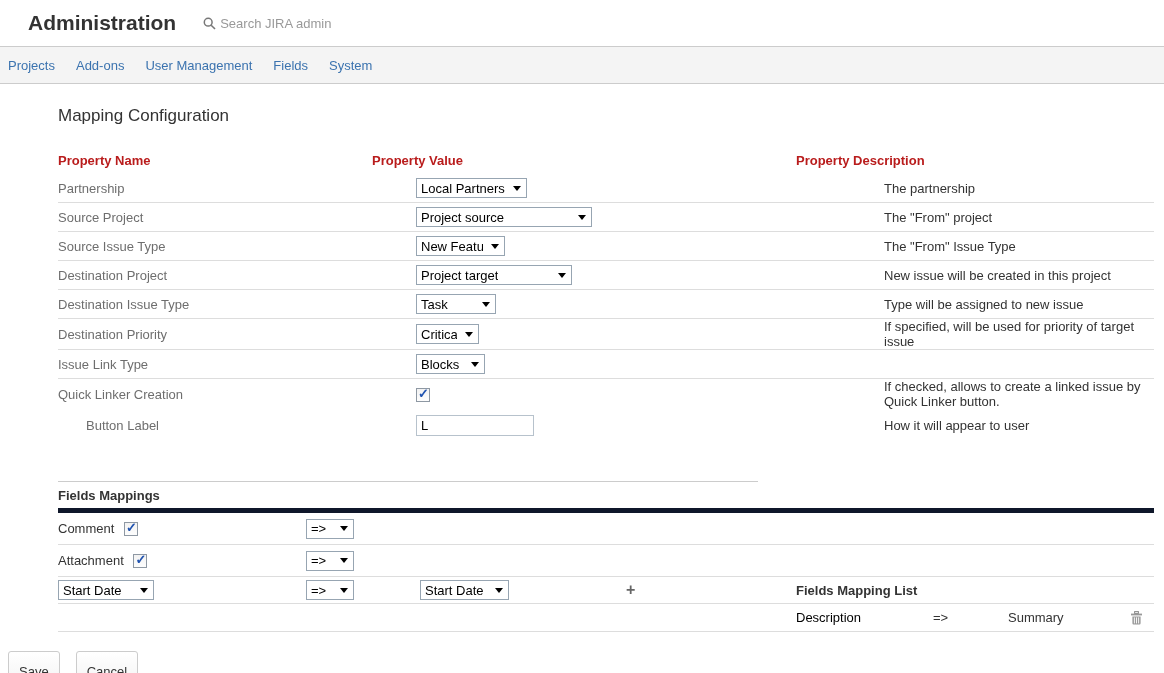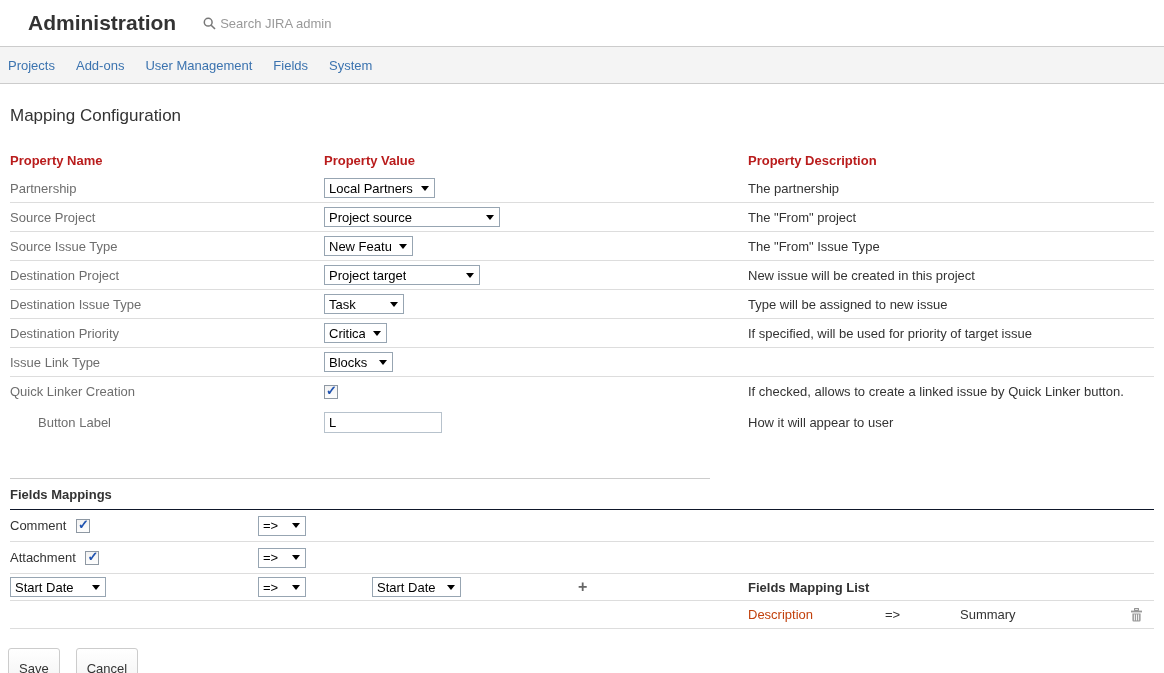--- a/index.html
+++ b/index.html
@@ -12,27 +12,27 @@
   .search-wrap { display:flex; align-items:center; margin-left:27px; }
   .search-icon { display:inline-flex; margin-right:4px; }
   .search-input { border:none; outline:none; font-size:13px; color:#333; width:160px; background:transparent; font-family:"Liberation Sans", sans-serif; }
   .search-input::placeholder { color:#999; opacity:1; }
 
   
   .nav-band { height:37px; background:#f4f4f4; border-bottom:1px solid #ccc; display:flex; align-items:center; padding-left:8px; }
   .nav-link { color:#3b73af; text-decoration:none; font-size:13px; margin-right:21px; cursor:pointer;text-align:right; }
 
   
-  .content { padding:0 10px; }
+  .content { padding:0 10px;margin-left:48px; }
   .page-title { font-size:17px; font-weight:normal; color:#333; margin:22px 0 20px 0; }
 
   .prop-grid { display:grid; grid-template-columns:314px 424px 1fr; align-items:center; }
   .prop-head { height:28px; margin-top:10px; }
   .prop-head > div { font-weight:bold; color:#b91c1c; }
-  .prop-row { min-height:29px; }
+  .prop-row { min-height:29px;gap:44px; }
   .prop-row.bordered { border-bottom:1px solid #ddd; }
   .prop-name { color:#6e6e6e; }
   .prop-name.indented { padding-left:28px; }
   .prop-desc { color:#333; }
 
   
   .select { display:inline-flex; align-items:center; justify-content:space-between; background:#fff;
             border:1px solid #97a5b2; height:20px; padding:0 5px 0 4px; cursor:pointer; }
   .select .sel-text { font-size:13px; color:#000; white-space:nowrap; overflow:hidden; }
   .arrow-down { width:0; height:0; border-left:4px solid transparent; border-right:4px solid transparent;
@@ -42,30 +42,30 @@
   .checkbox { display:inline-block; width:14px; height:14px; border:1px solid #8e98a3;
               background:linear-gradient(#f2f2f2,#fdfdfd); position:relative; vertical-align:middle; cursor:pointer; }
   .checkbox.checked::after { content:"✓"; position:absolute; left:1px; top:-3px; font-size:13px;
               font-weight:bold; color:#2053b0; }
 
   .text-input { height:21px; width:118px; border:1px solid #b7c2cc; padding:0 4px; font-size:13px;
                 color:#000; font-family:"Liberation Sans", sans-serif; outline:none; }
 
   
   .partial-divider { border-top:1px solid #ccc; width:700px; margin-top:40px; }
-  .fm-heading-row { height:31px; display:flex; align-items:center; border-bottom:1px solid #0f172a; }
+  .fm-heading-row { height:31px; display:flex; align-items:center; border-bottom:5px solid #0f172a; }
   .fm-heading { font-weight:bold; color:#333; }
   .fm-grid { display:grid; grid-template-columns:248px 114px 206px 170px 1fr; align-items:center; }
   .fm-row { height:32px; border-bottom:1px solid #ddd; }
   .fm-row-short { height:27px; }
   .fm-label { color:#333; display:inline-block; margin-right:6px; }
   .plus-btn { color:#666; font-size:16px; font-weight:bold; cursor:pointer; display:inline-block; line-height:1; }
   .fml-heading { font-weight:bold; color:#333; }
   .fml-row-inner { display:flex; align-items:center; }
-  .fml-source { width:137px; color:#c2410c; }
+  .fml-source { width:137px; color:#000000; }
   .fml-op { width:75px; color:#333; }
   .fml-target { flex:1; color:#333; }
   .trash-btn { margin-right:11px; cursor:pointer; display:inline-flex; }
 
   
   .button-bar { margin:19px 0 0 8px; display:flex; }
   .aui-btn { height:40px; padding:0 10px; background:linear-gradient(#ffffff,#f2f2f2); border:1px solid #ccc;
              border-radius:3px; color:#333; font-size:13px; font-family:"Liberation Sans", sans-serif;
              cursor:pointer; margin-right:16px; }
 </style>

